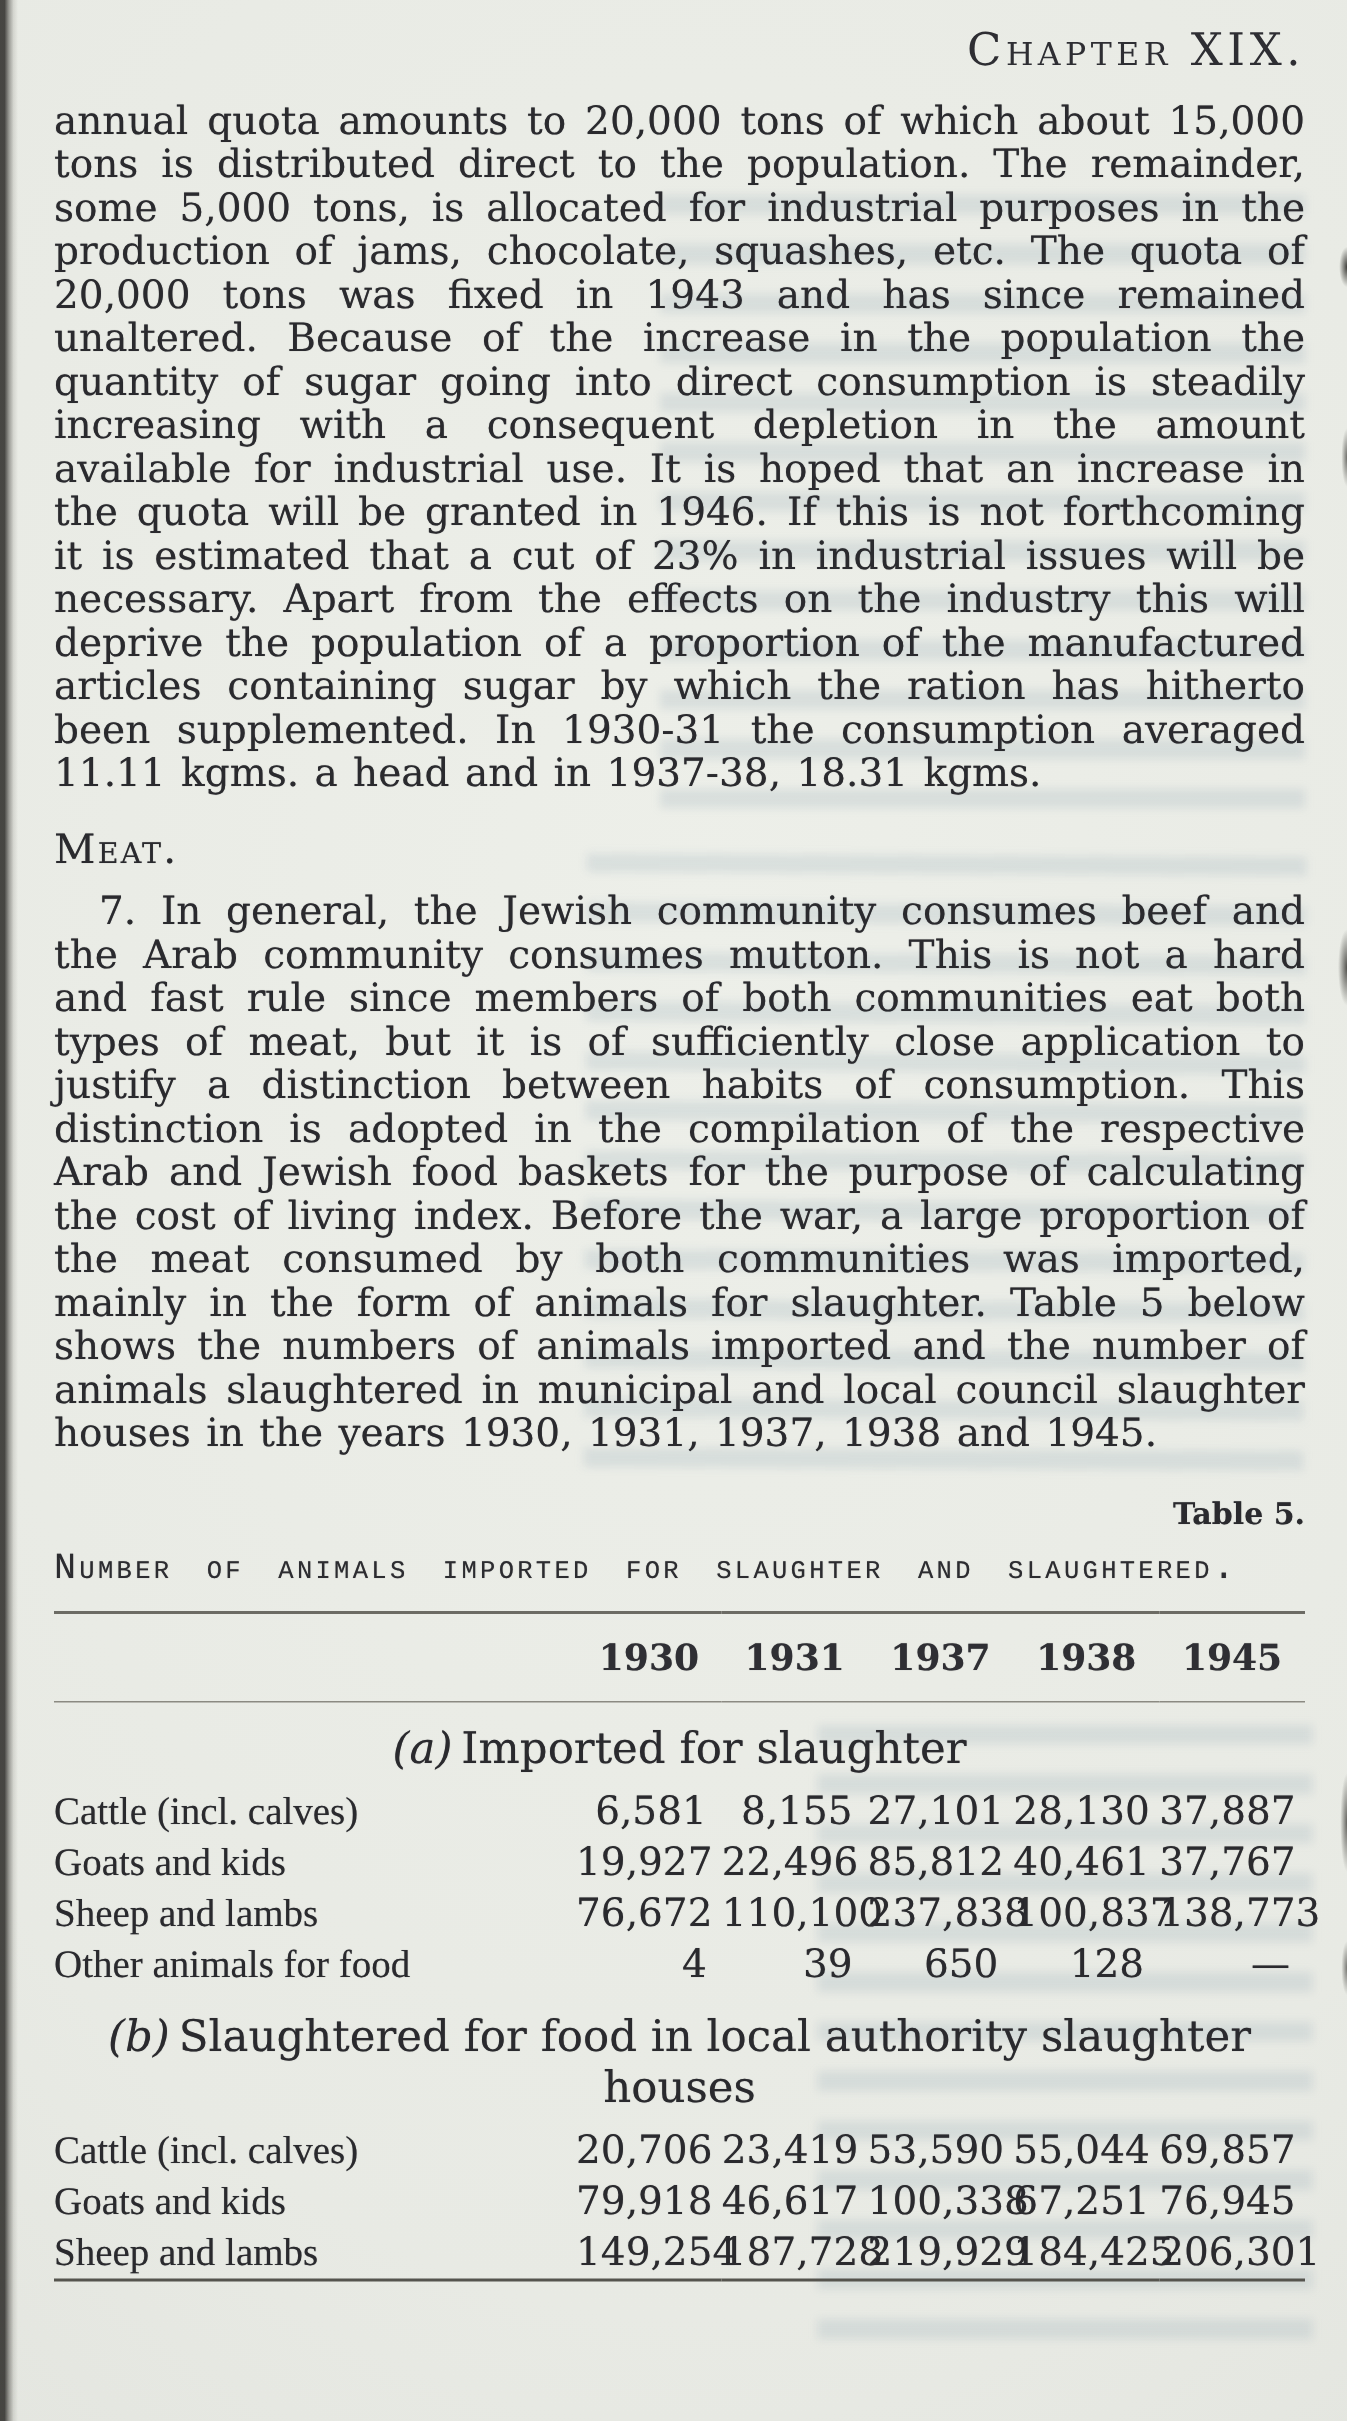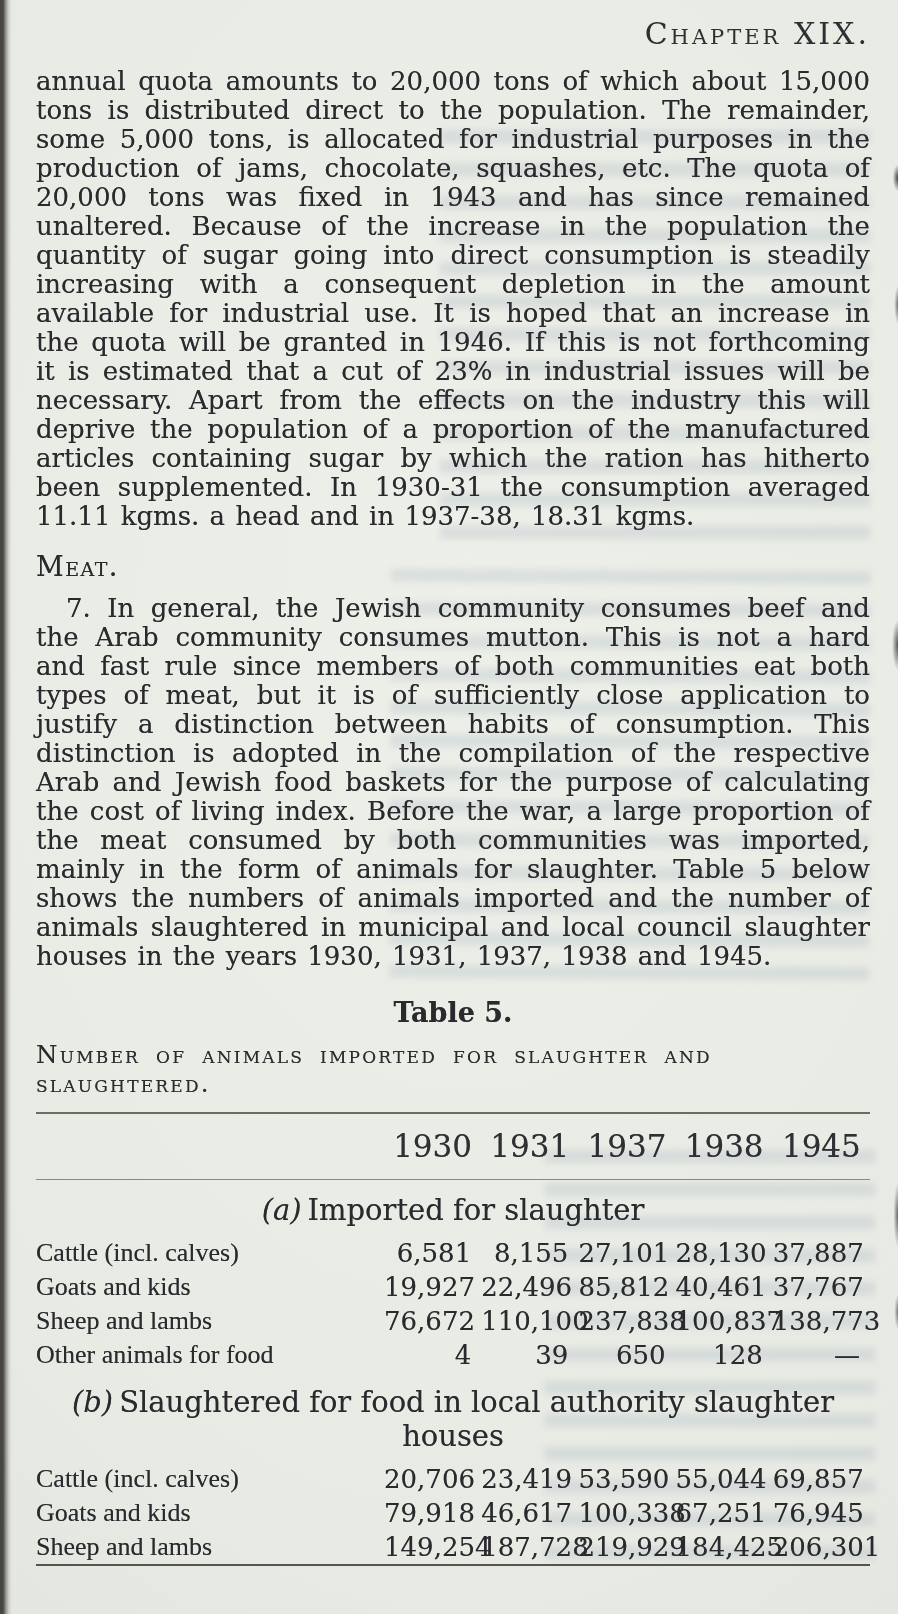--- a/index.html
+++ b/index.html
@@ -55,49 +55,51 @@
   .meat-heading {
     margin:20px 0 0 0;
     font-variant:small-caps;
     font-size:27px; letter-spacing:1.5px;
     text-shadow:0 0 .5px rgba(30,30,34,.55);
   }
   .para-meat { margin:12px 0 0 0; text-indent:30px; }
 
   .table-title {
     margin-top:26px;
-    text-align:center;
-    font-weight:bold; font-size:27px;
+    text-align:right;
+    font-weight:bold; font-size:20px;
     text-shadow:0 0 .5px rgba(30,30,34,.5);
   }
   .table-caption {
     margin-top:12px;
     font-variant:small-caps;
     font-size:24.5px; letter-spacing:2.2px; word-spacing:6px;
     color:#2c2c30;
     text-shadow:0 0 .5px rgba(30,30,34,.5);
+    font-family:Liberation Mono, monospace;
   }
 
   table.t5 {
     width:100%;
     margin-top:14px;
     border-collapse:collapse;
     table-layout:fixed;
     border-top:2px solid #6c6b64;
     border-bottom:2.5px solid #55544e;
     font-size:26px;
     text-shadow:0 0 .5px rgba(30,30,34,.5);
   }
   col.c-label { width:348px; }
   col.c-num   { width:auto; }
   tr.years-row td {
-    text-align:center; font-size:31px;
+    text-align:center; font-size:24px;
     padding:14px 0 15px 0;
     border-bottom:1.5px solid #8b8a82;
     color:#2f2f34;
+    font-weight:bold;
   }
   tr.section-row td {
     text-align:center; font-size:29px;
     padding:13px 0 9px 0;
   }
   tr.section-row .sec-prefix { font-style:italic; padding-right:6px; }
   tr.data-row td { padding:1px 0; line-height:32px; }
   tr.data-row td.lbl { text-align:left;font-family:Liberation Serif, serif; }
   tr.data-row td.num { text-align:right; padding-right:10px; }
 </style>

